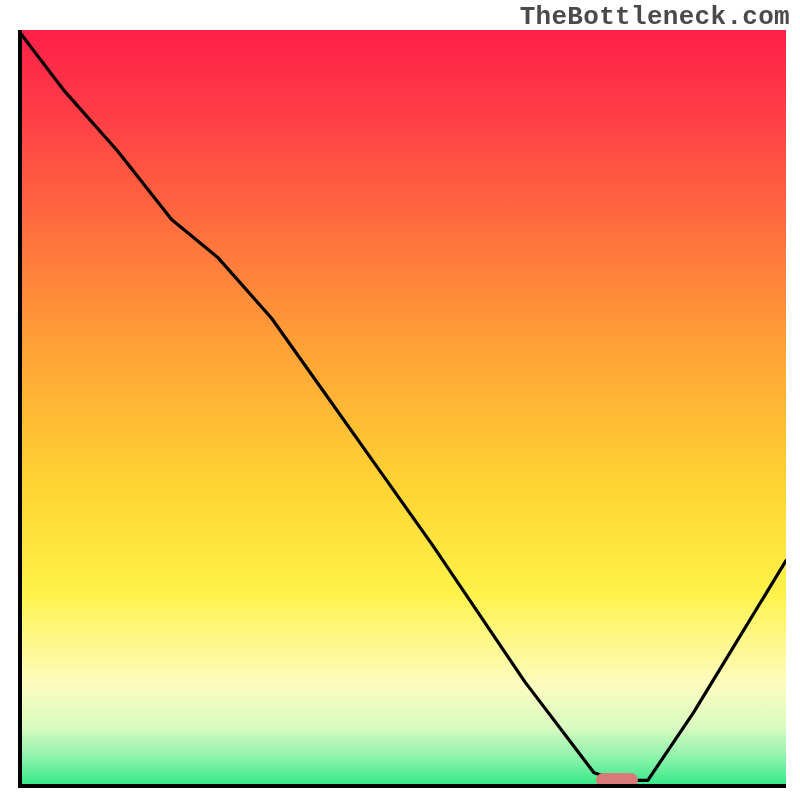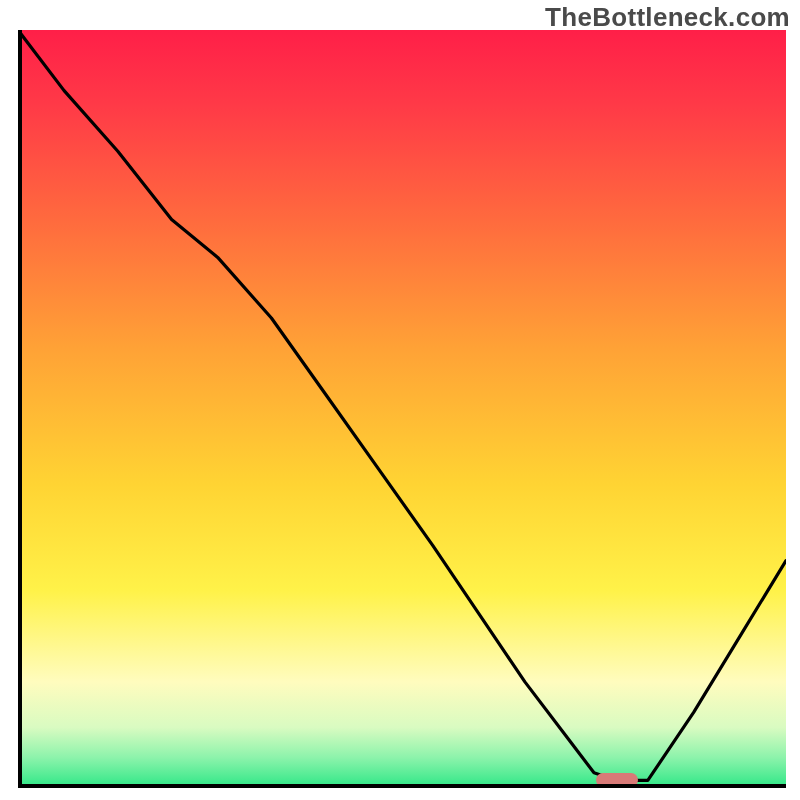--- a/index.html
+++ b/index.html
@@ -8,20 +8,21 @@
     width: 800px;
     height: 800px;
     overflow: hidden;
     background: #ffffff;
     font-family: Arial, Helvetica, sans-serif;
   }
   .stage {
     position: relative;
     width: 800px;
     height: 600px;
+    font-family: Liberation Mono, monospace;
   }
   .watermark {
     position: absolute;
     top: 2px;
     right: 10px;
     font-size: 26px;
     font-weight: 600;
     color: #4a4a4a;
     letter-spacing: 0.3px;
   }

